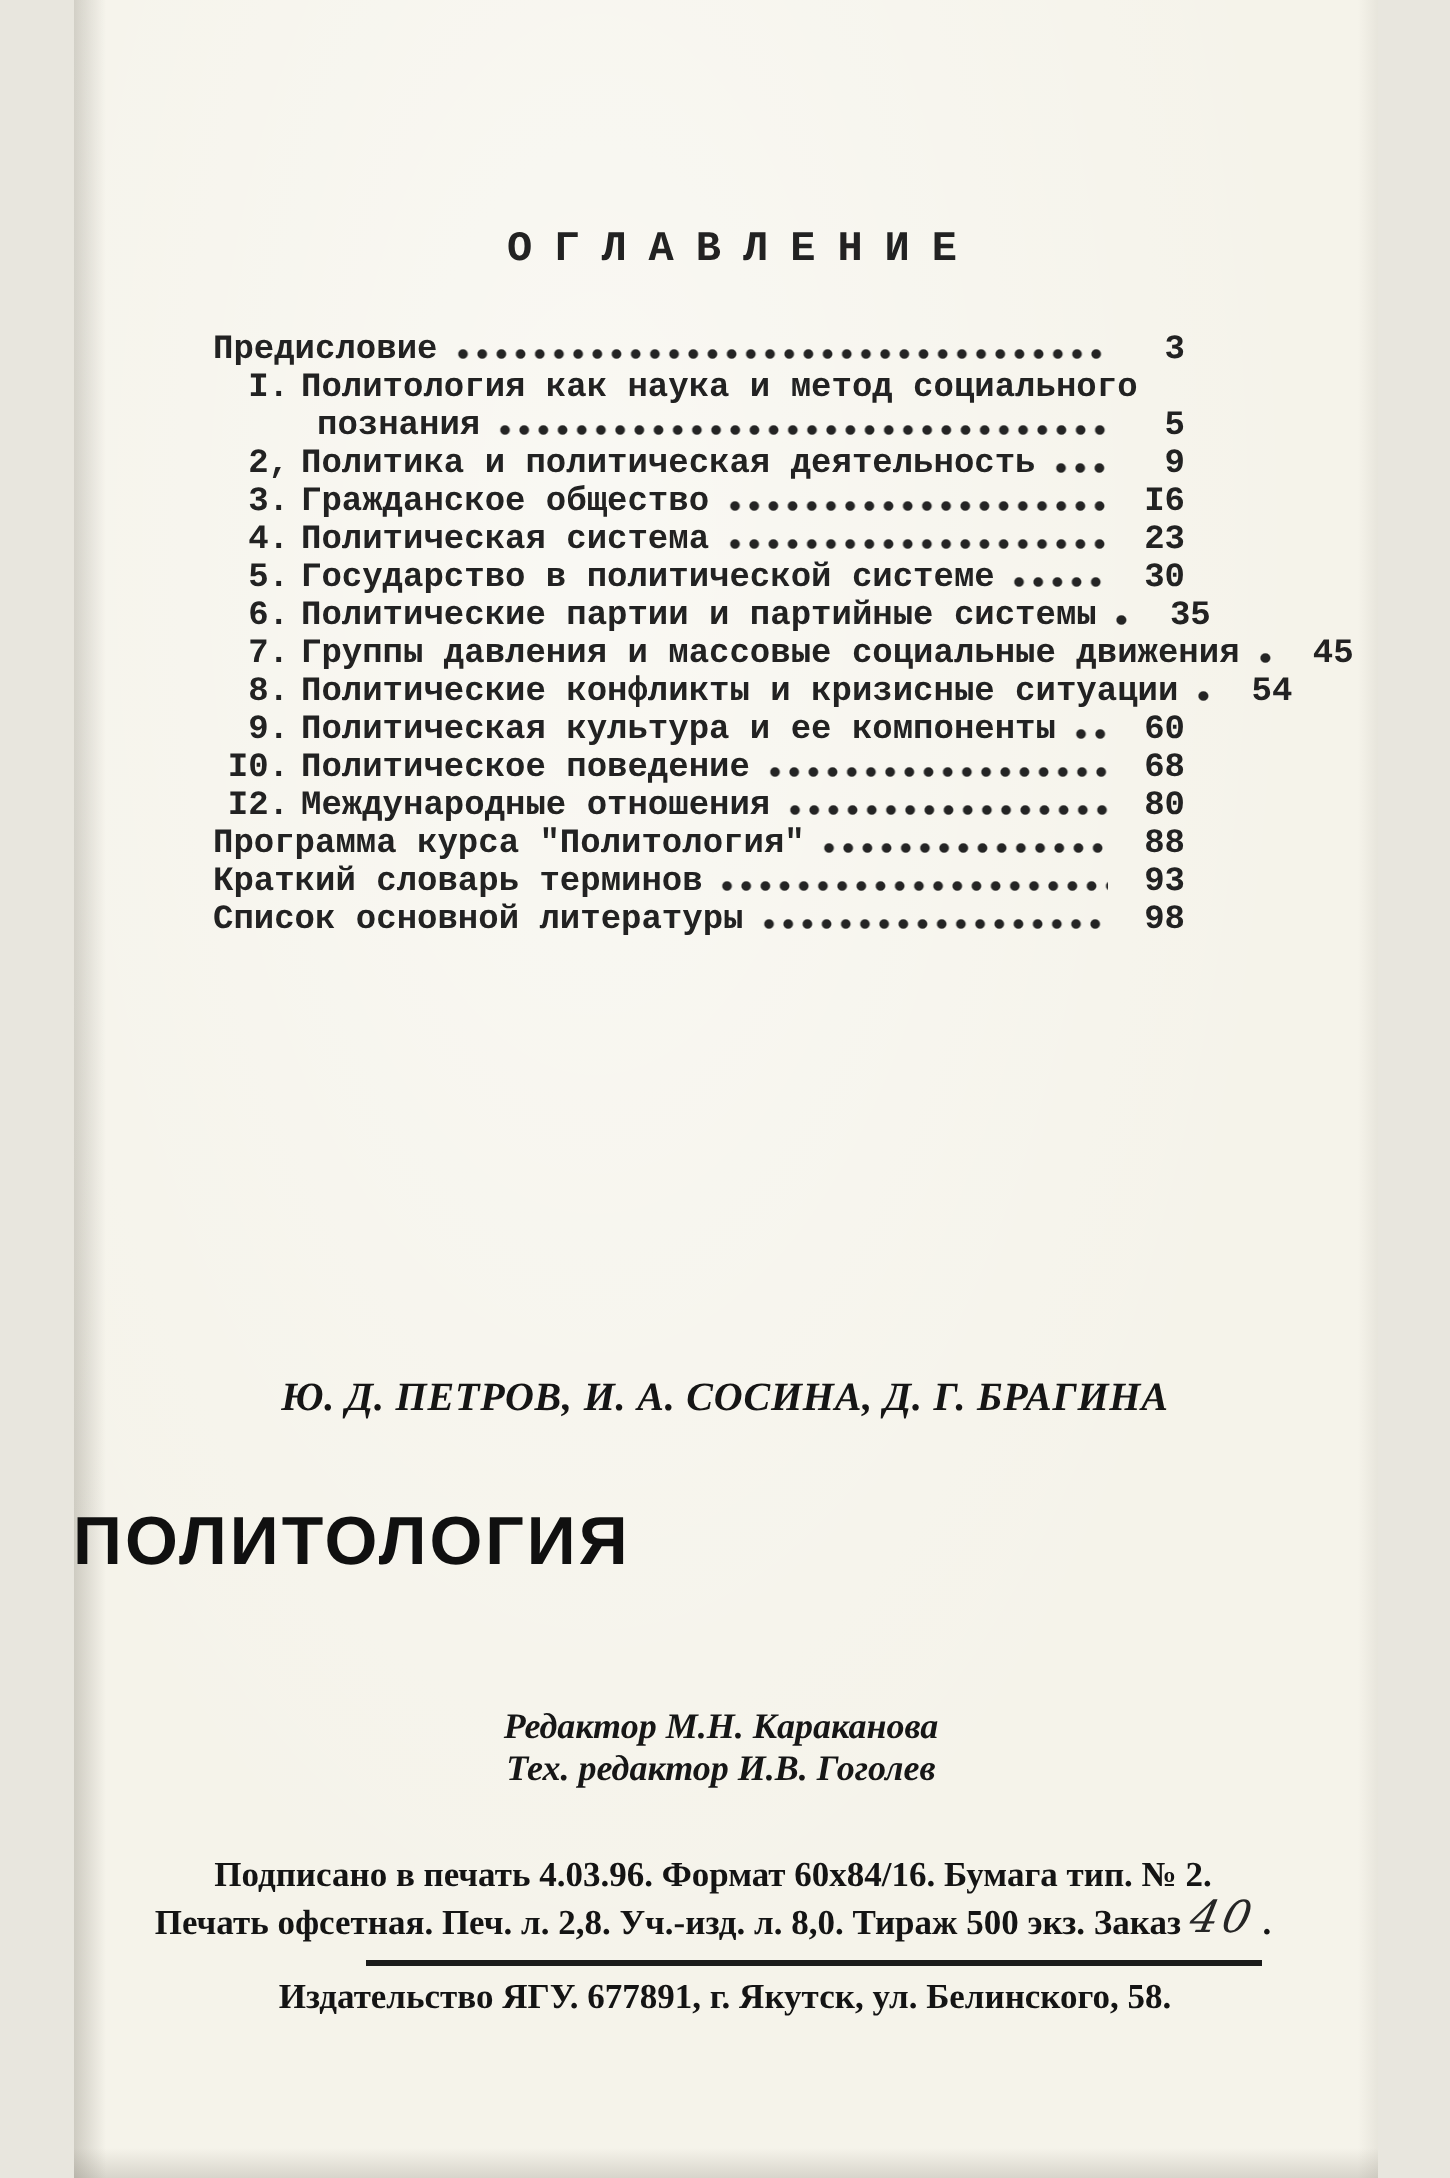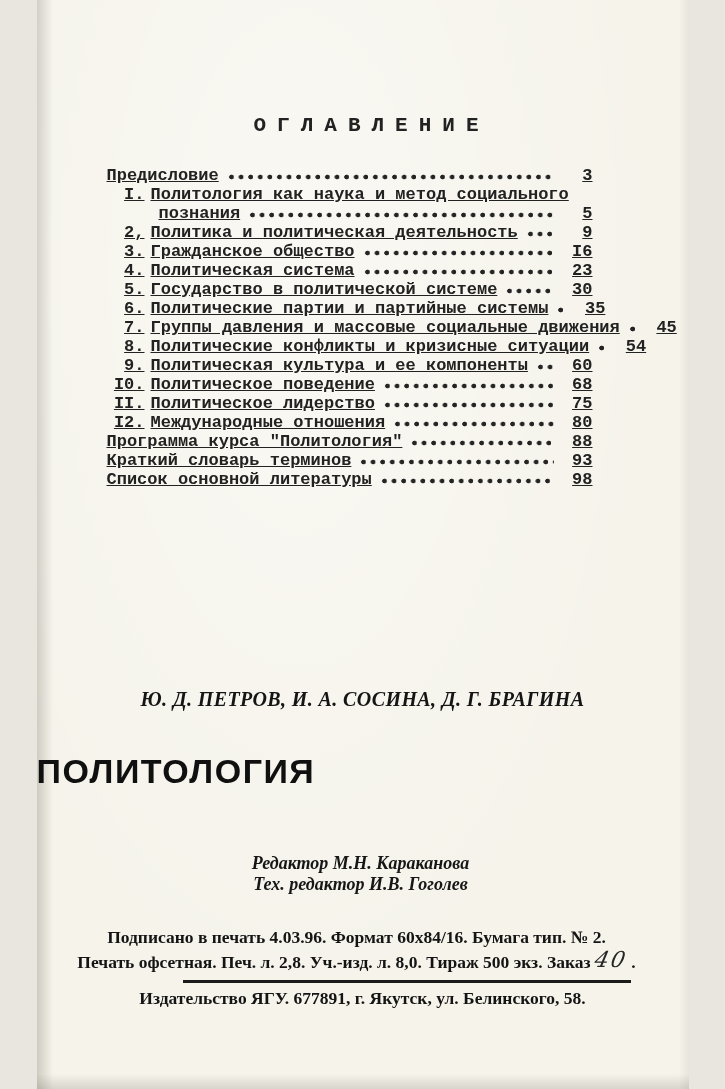--- a/index.html
+++ b/index.html
@@ -32,21 +32,20 @@
     position: absolute;
     top: 166px; left: 70px; right: 96px;
   }
   .toc-row {
     display: flex;
     align-items: baseline;
     line-height: 23px;
     font: bold 17px "Liberation Mono", "DejaVu Sans Mono", monospace;
     color: #222;
     white-space: nowrap;
-    text-decoration: underline;
   }
   .toc-num {
     flex: none;
     width: 38px;
     margin-right: 6px;
     text-align: right;
   }
   .toc-num:empty { display: none; }
   .toc-text { flex: none; }
   .indent .toc-text { margin-left: 52px; }
@@ -211,26 +210,20 @@
         <span class="toc-page">60</span>
       </div>
 
       <div class="toc-row">
         <span class="toc-num">I0.</span>
         <span class="toc-text">Политическое поведение</span>
         <span class="toc-leader"></span>
         <span class="toc-page">68</span>
       </div>
 
-      <div class="toc-row">
-        <span class="toc-num">II.</span>
-        <span class="toc-text">Политическое лидерство</span>
-        <span class="toc-leader"></span>
-        <span class="toc-page">75</span>
-      </div>
 
       <div class="toc-row">
         <span class="toc-num">I2.</span>
         <span class="toc-text">Международные отношения</span>
         <span class="toc-leader"></span>
         <span class="toc-page">80</span>
       </div>
 
       <div class="toc-row">
 

